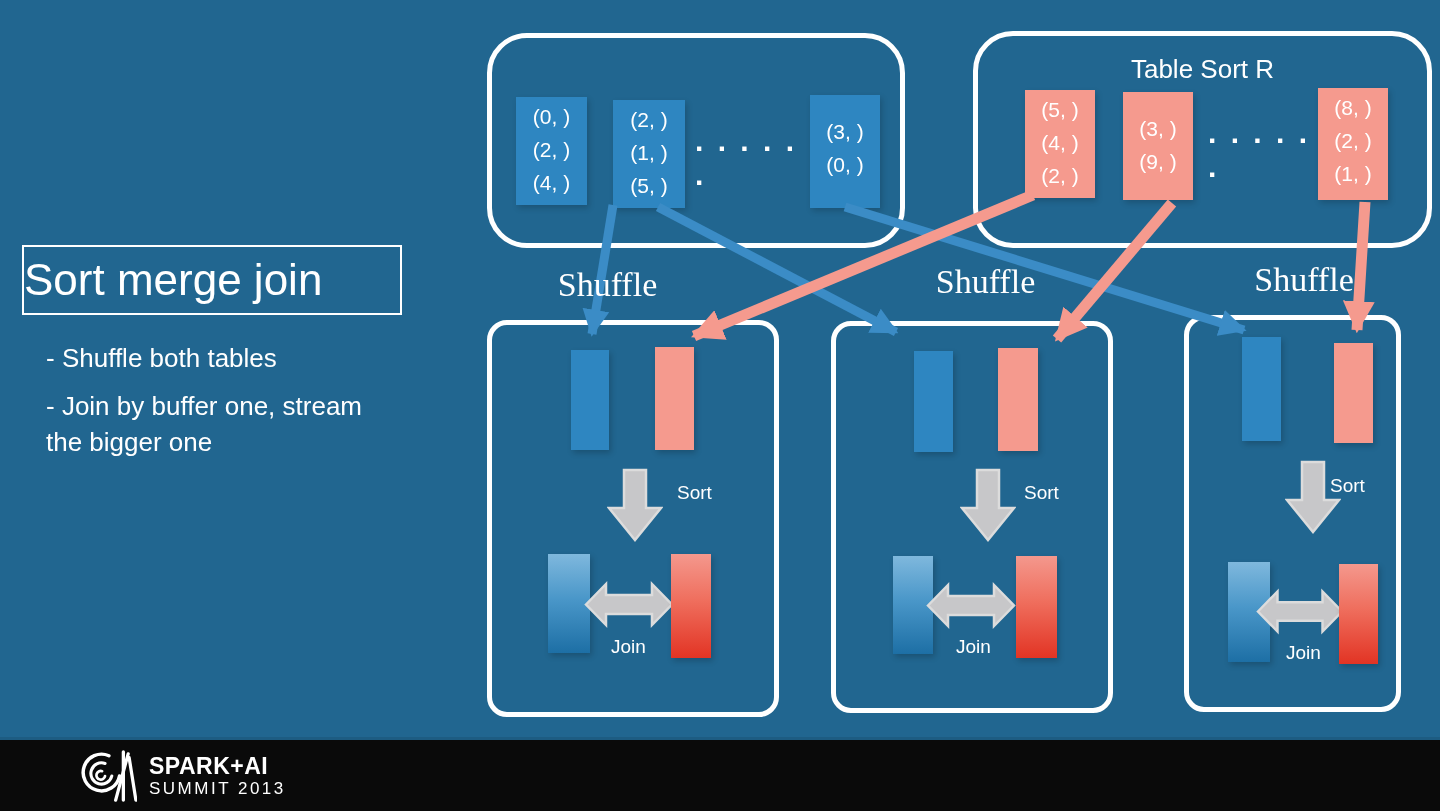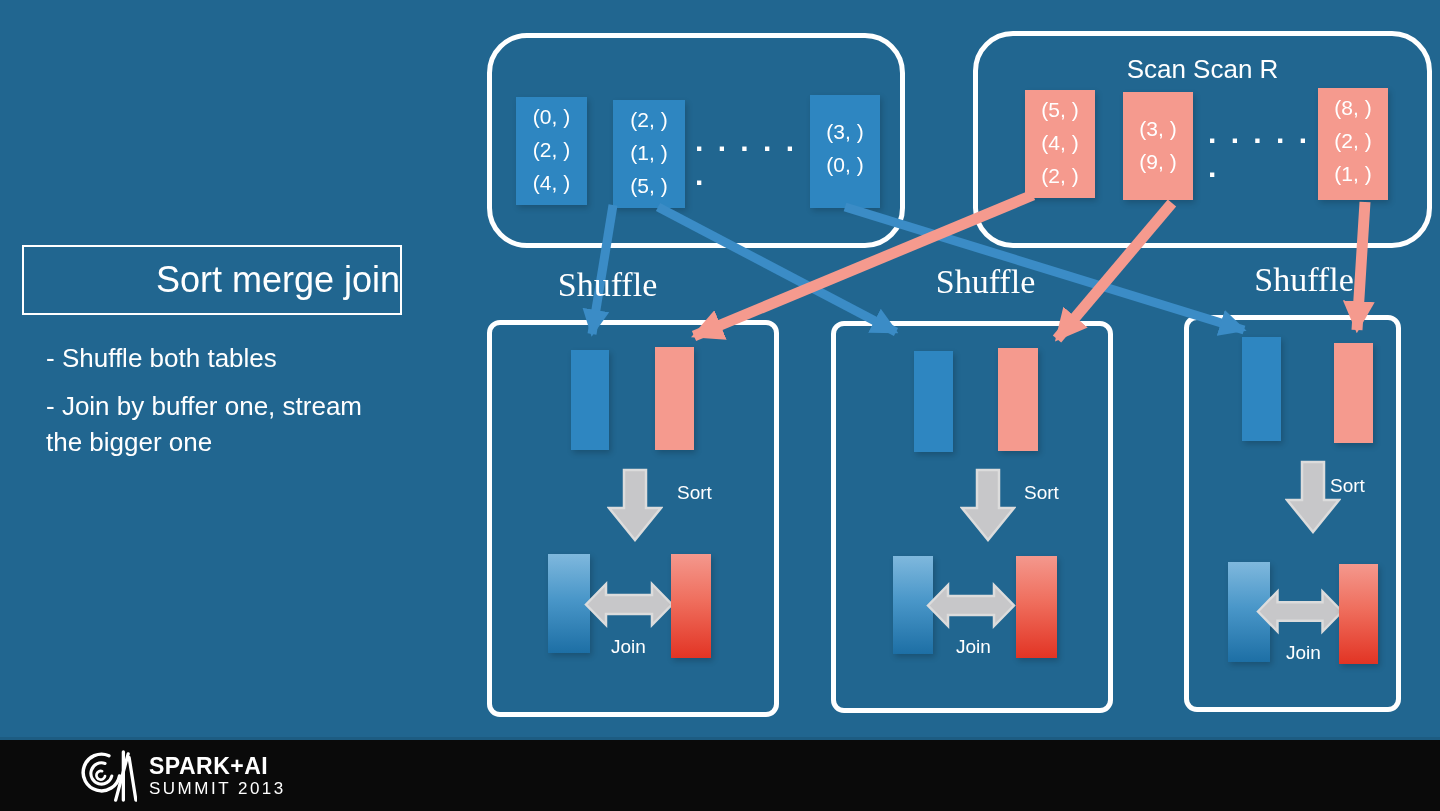--- a/index.html
+++ b/index.html
@@ -4,22 +4,22 @@
 <style>
   html,body { margin:0; padding:0; }
   .canvas {
     position:relative; width:1440px; height:811px; overflow:hidden;
     background:var(--background,#216690);
     font-family:"Liberation Sans", sans-serif; color:#fff;
   }
   
   .title-box {
     position:absolute; left:22px; top:245px; width:376px; height:66px;
-    border:2px solid #fff; display:flex; align-items:center; justify-content:flex-end;
-    font-size:36px;
+    border:2px solid #fff; display:flex; align-items:center; justify-content:flex-start;
+    font-size:44px;
   }
   .bullets { position:absolute; left:34px; top:328px; width:340px; font-size:26px; line-height:36px; }
   .bullets p { margin:12px; }
 
   
   .scan-box { position:absolute; border:5px solid #fff; border-radius:40px; z-index:2; box-sizing:border-box; }
   .scan-title { text-align:center; font-size:26px; margin-top:18px; }
   .block {
     position:absolute; color:#fff; font-size:21px; line-height:33px; text-align:center;
     white-space:pre-line; box-sizing:border-box; padding-top:3px;
@@ -27,21 +27,21 @@
     z-index:3;
   }
   .block.salmon { background:var(--salmon-block,#f59a8e); }
   .block.two-lines { padding-top:20px; }
   .dots { position:absolute; font-size:30px; font-weight:bold; letter-spacing:3px; z-index:3; }
 
   
   .shuffle-label { position:absolute; font-size:34px; z-index:6; text-align:center;font-family:Liberation Serif, serif; }
 
   
-  .shuffle-box { position:absolute; border:5px solid #fff; border-radius:13px; z-index:2; box-sizing:border-box; }
+  .shuffle-box { position:absolute; border:5px solid #fff; border-radius:20px; z-index:2; box-sizing:border-box; }
   .bar { position:absolute; box-shadow:2px 3px 6px rgba(0,0,0,0.2); }
   .bar.blue { background:var(--blue-block,#2e86c1); }
   .bar.salmon { background:var(--salmon-block,#f59a8e); }
   .bar.grad-blue { background:linear-gradient(180deg, var(--join-blue-top,#7fb8dd) 0%, #4a97c9 45%, var(--join-blue-bottom,#1d6fa5) 100%); }
   .bar.grad-red { background:linear-gradient(180deg, var(--join-red-top,#f4988d) 0%, #ef6e5d 45%, var(--join-red-bottom,#e23424) 100%); }
   .gray-arrow { position:absolute; }
   .gray-arrow polygon { fill:var(--gray-arrow,#c7c7c9); stroke:var(--gray-arrow-edge,#dcdcdc); stroke-width:2.5; }
   .small-label { position:absolute; font-size:19px; }
 
   
@@ -80,21 +80,21 @@
 (4, )</div>
     <div class="block" style="left:121px;top:62px;width:72px;height:108px">(2, )
 (1, )
 (5, )</div>
     <div class="dots" style="left:203px;top:86px;width:120px">. . . . . .</div>
     <div class="block two-lines" style="left:318px;top:57px;width:70px;height:113px">(3, )
 (0, )</div>
   </div>
 
   <div class="scan-box" style="left:973px;top:31px;width:459px;height:217px">
-    <div class="scan-title">Scan Scan R</div>
+    <div class="scan-title">Table Sort R</div>
     <div class="block salmon" style="left:47px;top:54px;width:70px;height:108px">(5, )
 (4, )
 (2, )</div>
     <div class="block salmon two-lines" style="left:145px;top:56px;width:70px;height:108px">(3, )
 (9, )</div>
     <div class="dots" style="left:230px;top:80px;width:120px">. . . . . .</div>
     <div class="block salmon" style="left:340px;top:52px;width:70px;height:112px">(8, )
 (2, )
 (1, )</div>
   </div>

